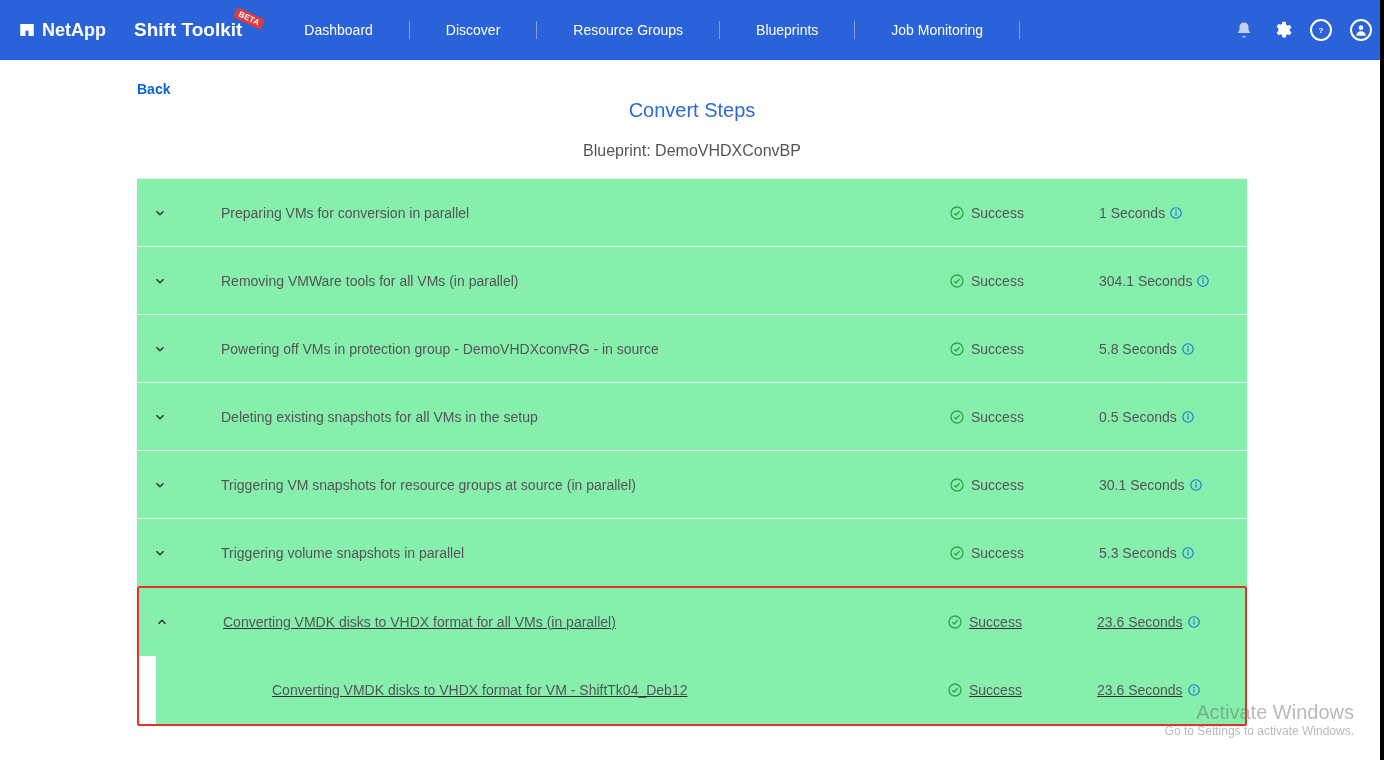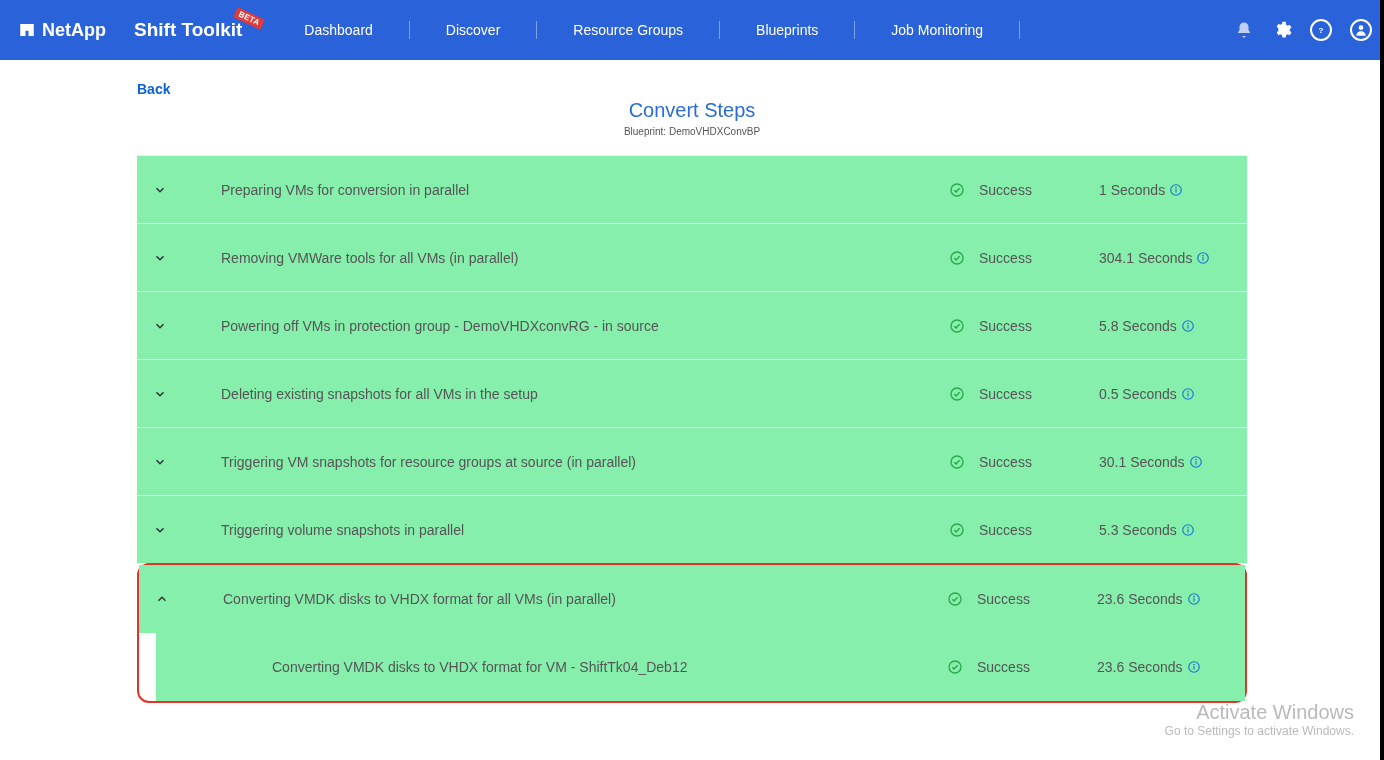--- a/index.html
+++ b/index.html
@@ -108,22 +108,22 @@
   .page-title {
     text-align: center;
     color: #2a6bd8;
     font-size: 20px;
     font-weight: 500;
     margin-top: -4px;
   }
   .blueprint-line {
     text-align: center;
     color: #555;
-    font-size: 10px;
-    margin-top: 4px;
+    font-size: 16px;
+    margin-top: 20px;
     margin-bottom: 18px;
   }
 
   .steps {
     border-top: 1px solid #eee;
   }
   .step-row {
     display: flex;
     align-items: center;
     height: 68px;
@@ -148,21 +148,21 @@
   }
   .step-name {
     flex: 1;
     color: #555;
     font-size: 14px;
   }
   .status-cell {
     width: 150px;
     display: flex;
     align-items: center;
-    gap: 14px;
+    gap: 6px;
     color: #555;
     font-size: 14px;
   }
   .status-icon {
     width: 16px; height: 16px;
     display: inline-flex;
   }
   .duration-cell {
     width: 140px;
     display: flex;
@@ -171,22 +171,23 @@
     color: #555;
     font-size: 14px;
   }
   .info-icon {
     width: 14px; height: 14px;
     display: inline-flex;
   }
 
   .highlight-box {
     border: 2px solid #e5332a;
-    border-radius: 12px;
+    border-radius: 2px;
     margin-top: -1px;
+    text-decoration: underline;
   }
   .highlight-box .step-row:first-child {
     border-bottom: 1px solid transparent;
   }
 
   .watermark {
     position: absolute;
     right: 30px;
     bottom: 22px;
     text-align: right;

